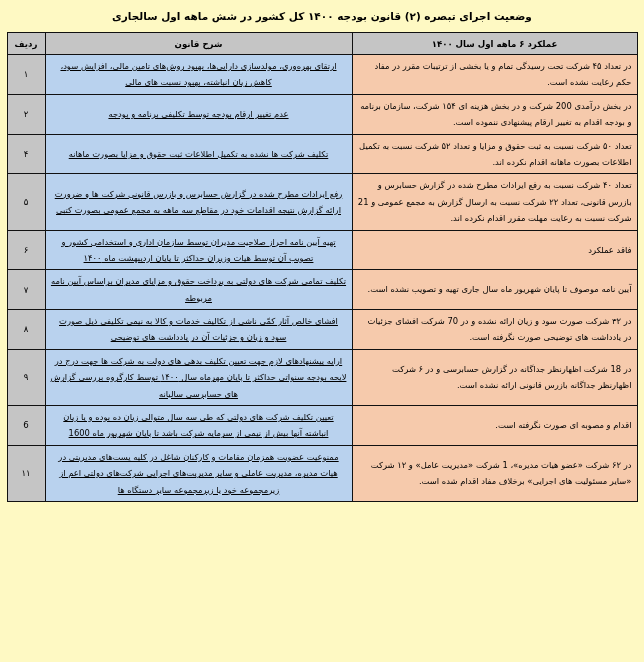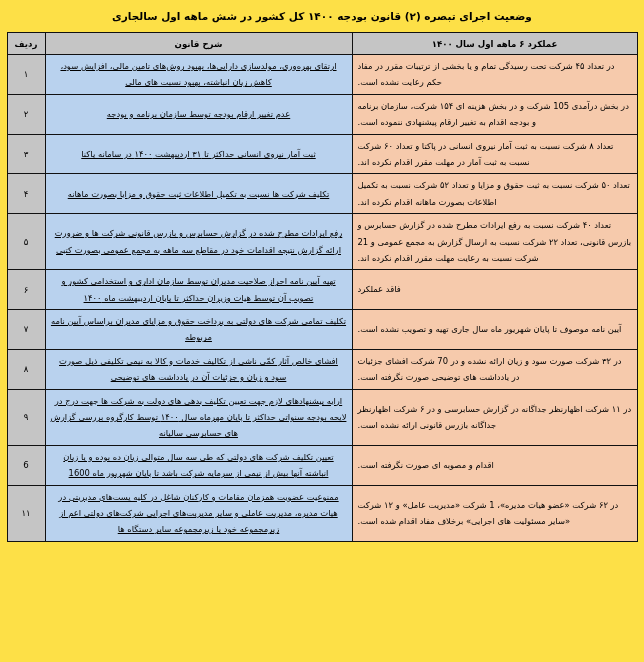--- a/index.html
+++ b/index.html
@@ -12,21 +12,21 @@
     height: 662px;
     font-family: "DejaVu Sans", "Liberation Sans", sans-serif;
     color: #111111;
     overflow: hidden;
   }
   .page {
     width: 644px;
     height: 662px;
     box-sizing: border-box;
     position: relative;
-    background: #fde047;
+    background: #fef9c3;
   }
   .title-bar {
     height: 32px;
     display: flex;
     align-items: center;
     justify-content: center;
     padding: 0 12px;
   }
   .doc-title {
     font-size: 10.5px;
@@ -74,21 +74,21 @@
   td.cell-law {
     background: #b9d2ee;
     text-align: center;
     font-size: 8.4px;
     line-height: 1.95;
     color: #000000;
     text-decoration: underline;
   }
   td.cell-perf {
     background: #f6caac;
-    text-align: left;
+    text-align: right;
     font-size: 8.4px;
     line-height: 1.95;
     color: #000000;
   }
   .cell-text {
     display: block;
     direction: rtl;
   }
 </style>
 </head>
@@ -118,42 +118,33 @@
           <td class="cell-perf">
             <span class="cell-text">در تعداد ۴۵ شرکت تحت رسیدگی تمام و یا بخشی از ترتیبات مقرر در مفاد حکم رعایت نشده است.</span>
           </td>
           <td class="cell-law">
             <span class="cell-text">ارتقای بهره‌وری، مولدسازی دارایی‌ها، بهبود روش‌های تامین مالی، افزایش سود، کاهش زیان انباشته، بهبود نسبت های مالی</span>
           </td>
           <td class="cell-radif">۱</td>
         </tr>
         <tr>
           <td class="cell-perf">
-            <span class="cell-text">در بخش درآمدی 105 شرکت و در بخش هزینه ای ۱۵۴ شرکت، سازمان برنامه و بودجه اقدام به تغییر ارقام پیشنهادی ننموده است.</span>
-          </td>
-          <td class="cell-law">
-            <span class="cell-text">عدم تغییر ارقام بودجه توسط سازمان برنامه و بودجه</span>
+            <span class="cell-text">در بخش درآمدی 200 شرکت و در بخش هزینه ای ۱۵۴ شرکت، سازمان برنامه و بودجه اقدام به تغییر ارقام پیشنهادی ننموده است.</span>
+          </td>
+          <td class="cell-law">
+            <span class="cell-text">عدم تغییر ارقام بودجه توسط تکلیفی برنامه و بودجه</span>
           </td>
           <td class="cell-radif">۲</td>
         </tr>
         <tr>
           <td class="cell-perf">
-            <span class="cell-text">تعداد ۸ شرکت نسبت به ثبت آمار نیروی انسانی در پاکتا و تعداد ۶۰ شرکت نسبت به ثبت آمار در مهلت مقرر اقدام نکرده اند.</span>
-          </td>
-          <td class="cell-law">
-            <span class="cell-text">ثبت آمار نیروی انسانی حداکثر تا ۳۱ اردیبهشت ۱۴۰۰ در سامانه پاکنا</span>
-          </td>
-          <td class="cell-radif">۳</td>
-        </tr>
-        <tr>
-          <td class="cell-perf">
             <span class="cell-text">تعداد ۵۰ شرکت نسبت به ثبت حقوق و مزایا و تعداد ۵۲ شرکت نسبت به تکمیل اطلاعات بصورت ماهانه اقدام نکرده اند.</span>
           </td>
           <td class="cell-law">
-            <span class="cell-text">تکلیف شرکت ها نسبت به تکمیل اطلاعات ثبت حقوق و مزایا بصورت ماهانه</span>
+            <span class="cell-text">تکلیف شرکت ها نشده به تکمیل اطلاعات ثبت حقوق و مزایا بصورت ماهانه</span>
           </td>
           <td class="cell-radif">۴</td>
         </tr>
         <tr>
           <td class="cell-perf">
             <span class="cell-text">تعداد ۴۰ شرکت نسبت به رفع ایرادات مطرح شده در گزارش حسابرس و بازرس قانونی، تعداد ۲۲ شرکت نسبت به ارسال گزارش به مجمع عمومی و 21 شرکت نسبت به رعایت مهلت مقرر اقدام نکرده اند.</span>
           </td>
           <td class="cell-law">
             <span class="cell-text">رفع ایرادات مطرح شده در گزارش حسابرس و بازرس قانونی شرکت ها و ضرورت ارائه گزارش نتیجه اقدامات خود در مقاطع سه ماهه به مجمع عمومی بصورت کتبی</span>
           </td>
@@ -181,21 +172,21 @@
           <td class="cell-perf">
             <span class="cell-text">در ۳۲ شرکت صورت سود و زیان ارائه نشده و در 70 شرکت افشای جزئیات در یادداشت های توضیحی صورت نگرفته است.</span>
           </td>
           <td class="cell-law">
             <span class="cell-text">افشای خالص آثار کمّی ناشی از تکالیف خدمات و کالا به نیمی تکلیفی ذیل صورت سود و زیان و جزئیات آن در یادداشت های توضیحی</span>
           </td>
           <td class="cell-radif">۸</td>
         </tr>
         <tr>
           <td class="cell-perf">
-            <span class="cell-text">در ۱۱ شرکت اظهارنظر جداگانه در گزارش حسابرسی و در ۶ شرکت اظهارنظر جداگانه بازرس قانونی ارائه نشده است.</span>
+            <span class="cell-text">در 18 شرکت اظهارنظر جداگانه در گزارش حسابرسی و در ۶ شرکت اظهارنظر جداگانه بازرس قانونی ارائه نشده است.</span>
           </td>
           <td class="cell-law">
             <span class="cell-text">ارایه پیشنهادهای لازم جهت تعیین تکلیف بدهی های دولت به شرکت ها جهت درج در لایحه بودجه سنواتی حداکثر تا پایان مهرماه سال ۱۴۰۰ توسط کارگروه بررسی گزارش های حسابرسی سالیانه</span>
           </td>
           <td class="cell-radif">۹</td>
         </tr>
         <tr>
           <td class="cell-perf">
             <span class="cell-text">اقدام و مصوبه ای صورت نگرفته است.</span>
           </td>

